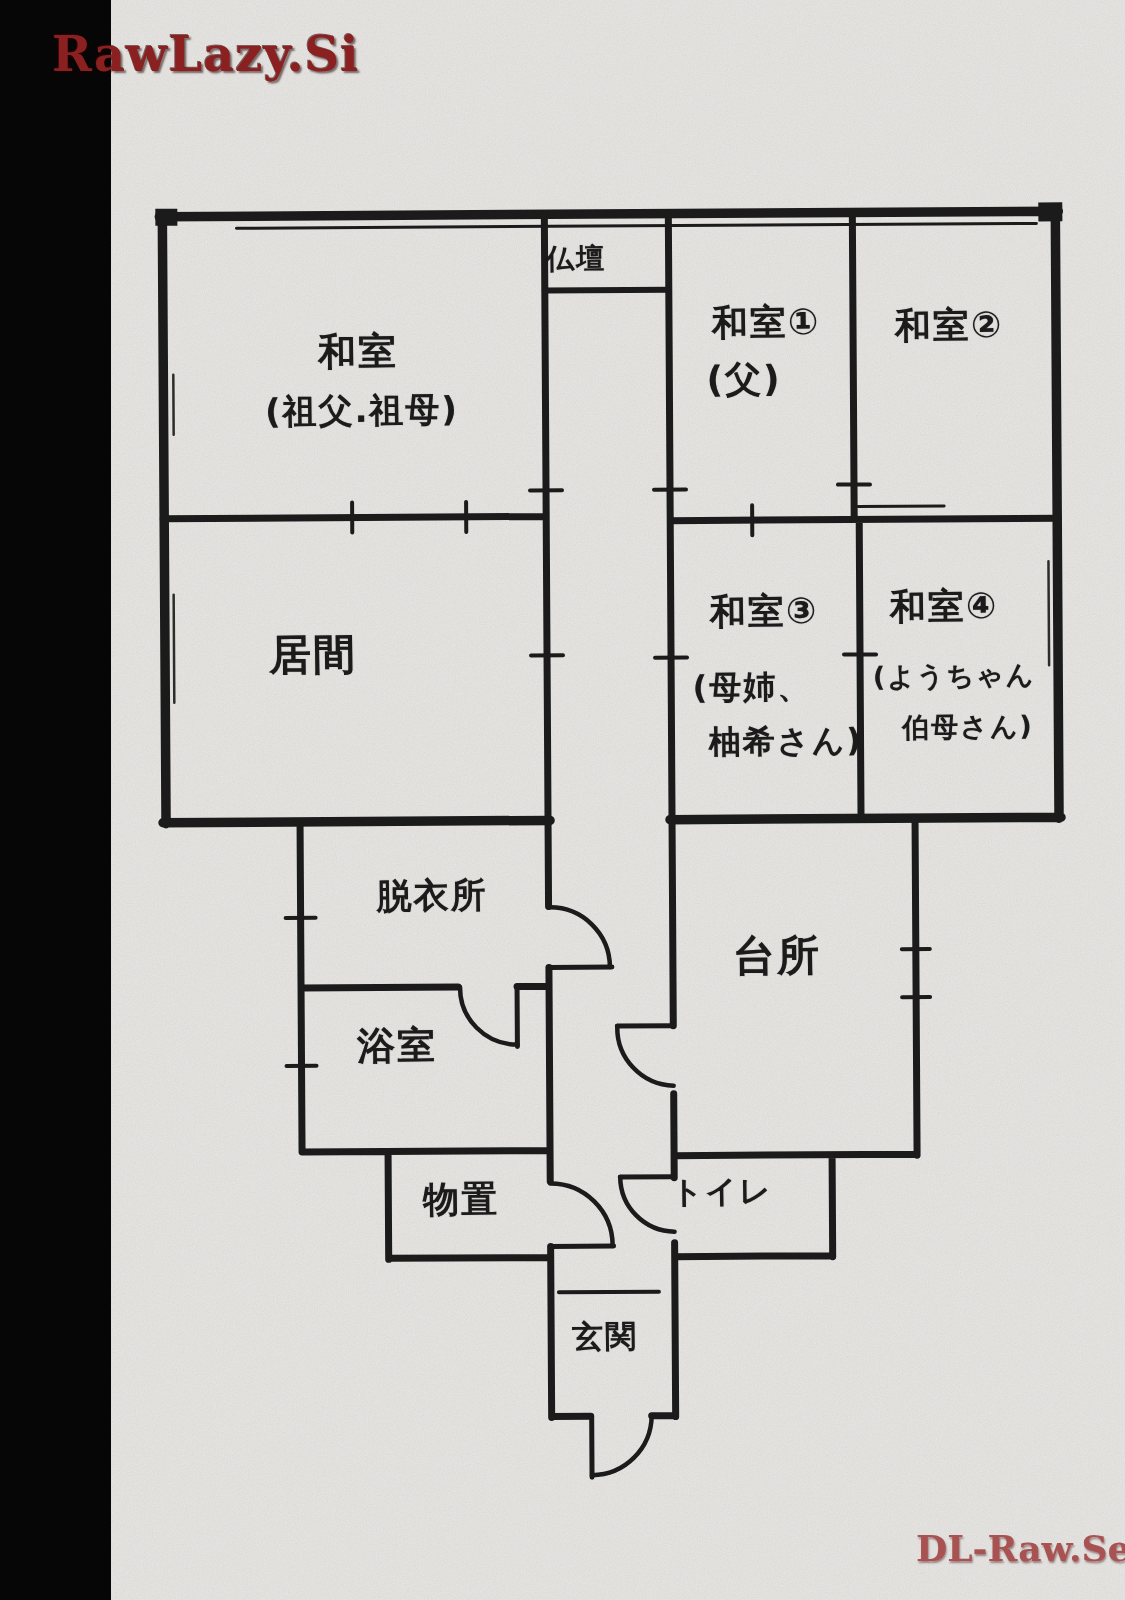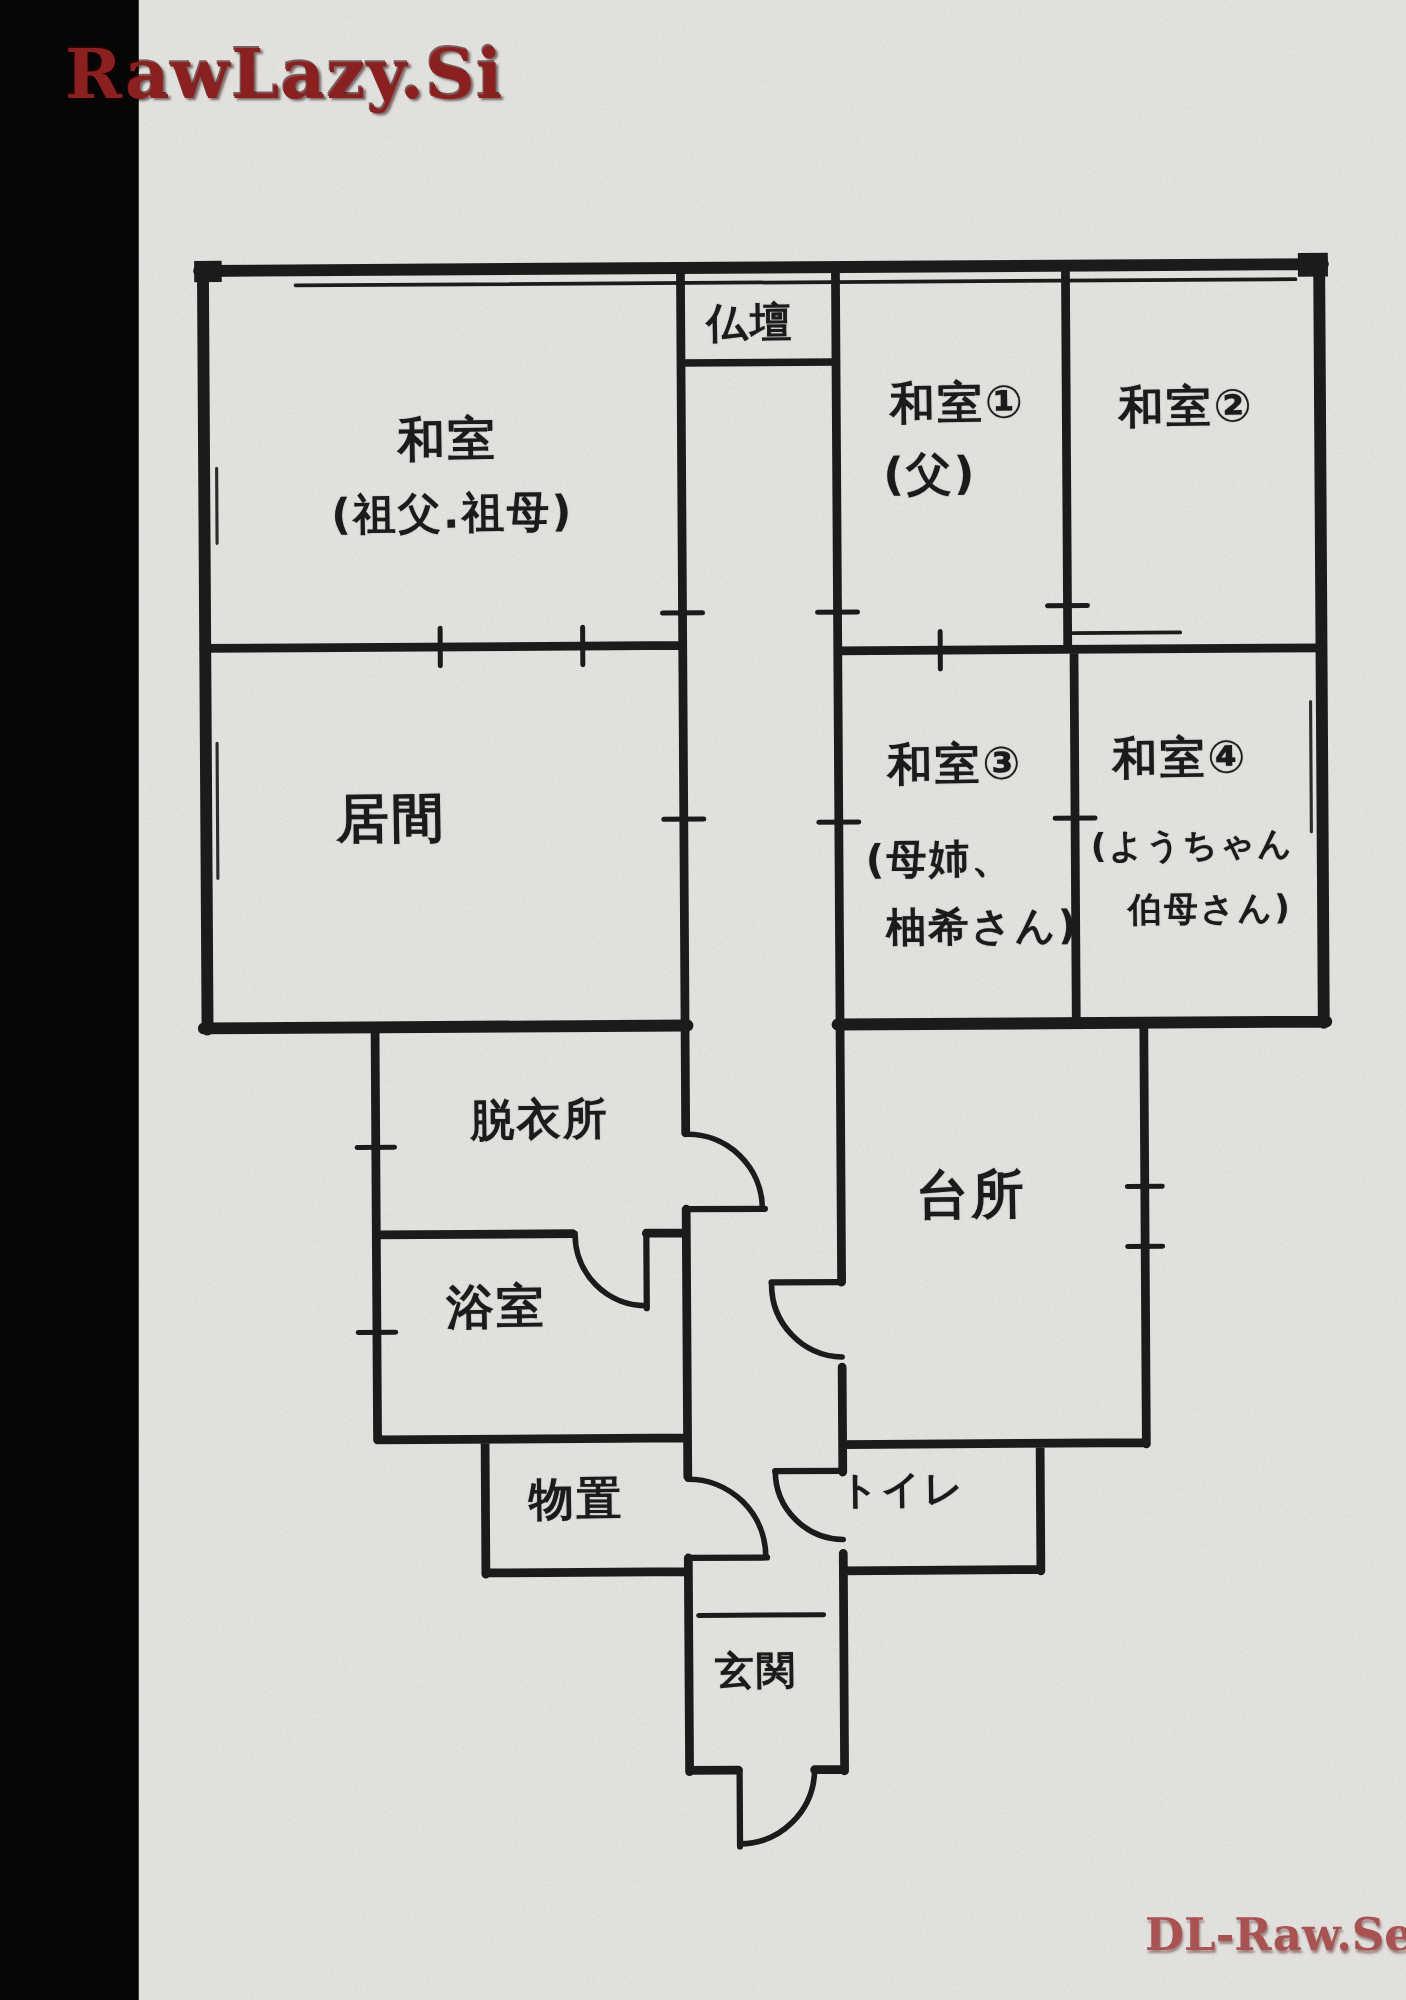--- a/index.html
+++ b/index.html
@@ -40,21 +40,21 @@
     text-shadow:0 0 1px rgba(20,20,20,.4);
   }
   .wm{
     position:absolute;
     font-family:"DejaVu Serif","Liberation Serif",serif;
     font-weight:bold;
     white-space:nowrap;
   }
   .wm-top{
     left:52px;top:26px;
-    font-size:55px;letter-spacing:1px;
+    font-size:48px;letter-spacing:1px;
     color:var(--watermark-top);
     text-shadow:2px 2px 2px rgba(30,0,0,.55), -1px -1px 0 rgba(60,5,5,.6);
   }
   .wm-bottom{
     left:916px;top:1527px;
     font-size:36px;
     color:var(--watermark-bottom);
     text-shadow:1px 2px 2px rgba(70,15,15,.45);
   }
 </style>
@@ -124,21 +124,21 @@
          M532,655 H564 M656,658 H688 M845,656 H877
          M285,916 H315 M285,1064 H315
          M901,951 H929 M901,999 H929
          M556,1292 H656"></path>
 
     <path class="thin" d="M240,226 H1040 M860,508 H946"></path>
     <path class="xthin" d="M176,372 V432 M175,592 V700 M1050,564 V668"></path>
   </g>
 </svg>
 
-<div class="label" style="left:600px;top:259px;font-size:33px">仏壇</div>
+<div class="label" style="left:576px;top:259px;font-size:28px">仏壇</div>
 
 <div class="label" style="left:358px;top:352px;font-size:38px">和室</div>
 <div class="label" style="left:362px;top:411px;font-size:34px">(祖父.祖母)</div>
 
 <div class="label" style="left:766px;top:323px;font-size:36px">和室①</div>
 <div class="label" style="left:744px;top:380px;font-size:36px">(父)</div>
 
 <div class="label" style="left:949px;top:326px;font-size:36px">和室②</div>
 
 <div class="label" style="left:313px;top:655px;font-size:42px">居間</div>

